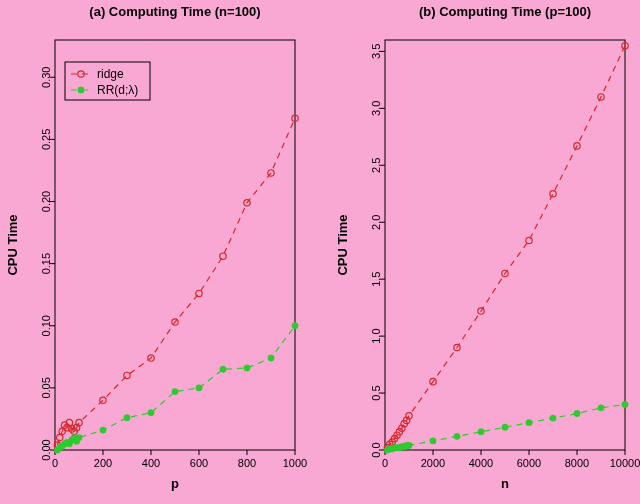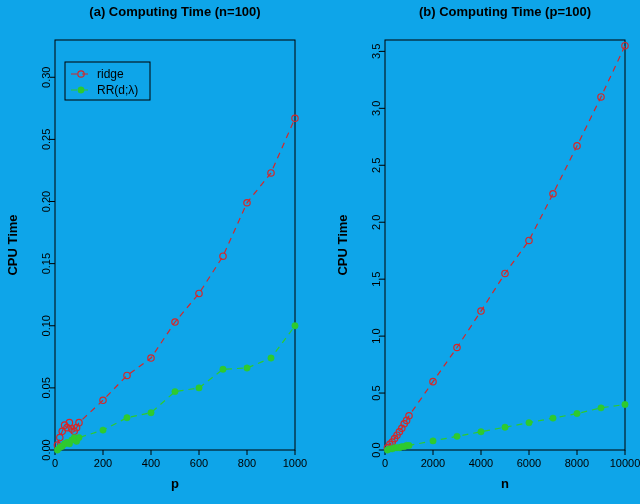--- a/index.html
+++ b/index.html
@@ -5,21 +5,21 @@
   body {
     margin: 0;
     padding: 0;
     background: #fff;
     font-family: Arial, Helvetica, sans-serif;
   }
   #stage {
     position: relative;
     width: 640px;
     height: 504px;
-    background: #0ea5e9;
+    background: #f9a8d4;
   }
   svg { display: block; }
   .panel-title {
     font-size: 13px;
     font-weight: bold;
     fill: #000;
     text-anchor: middle;
   }
   .axis-label {
     font-size: 13px;

